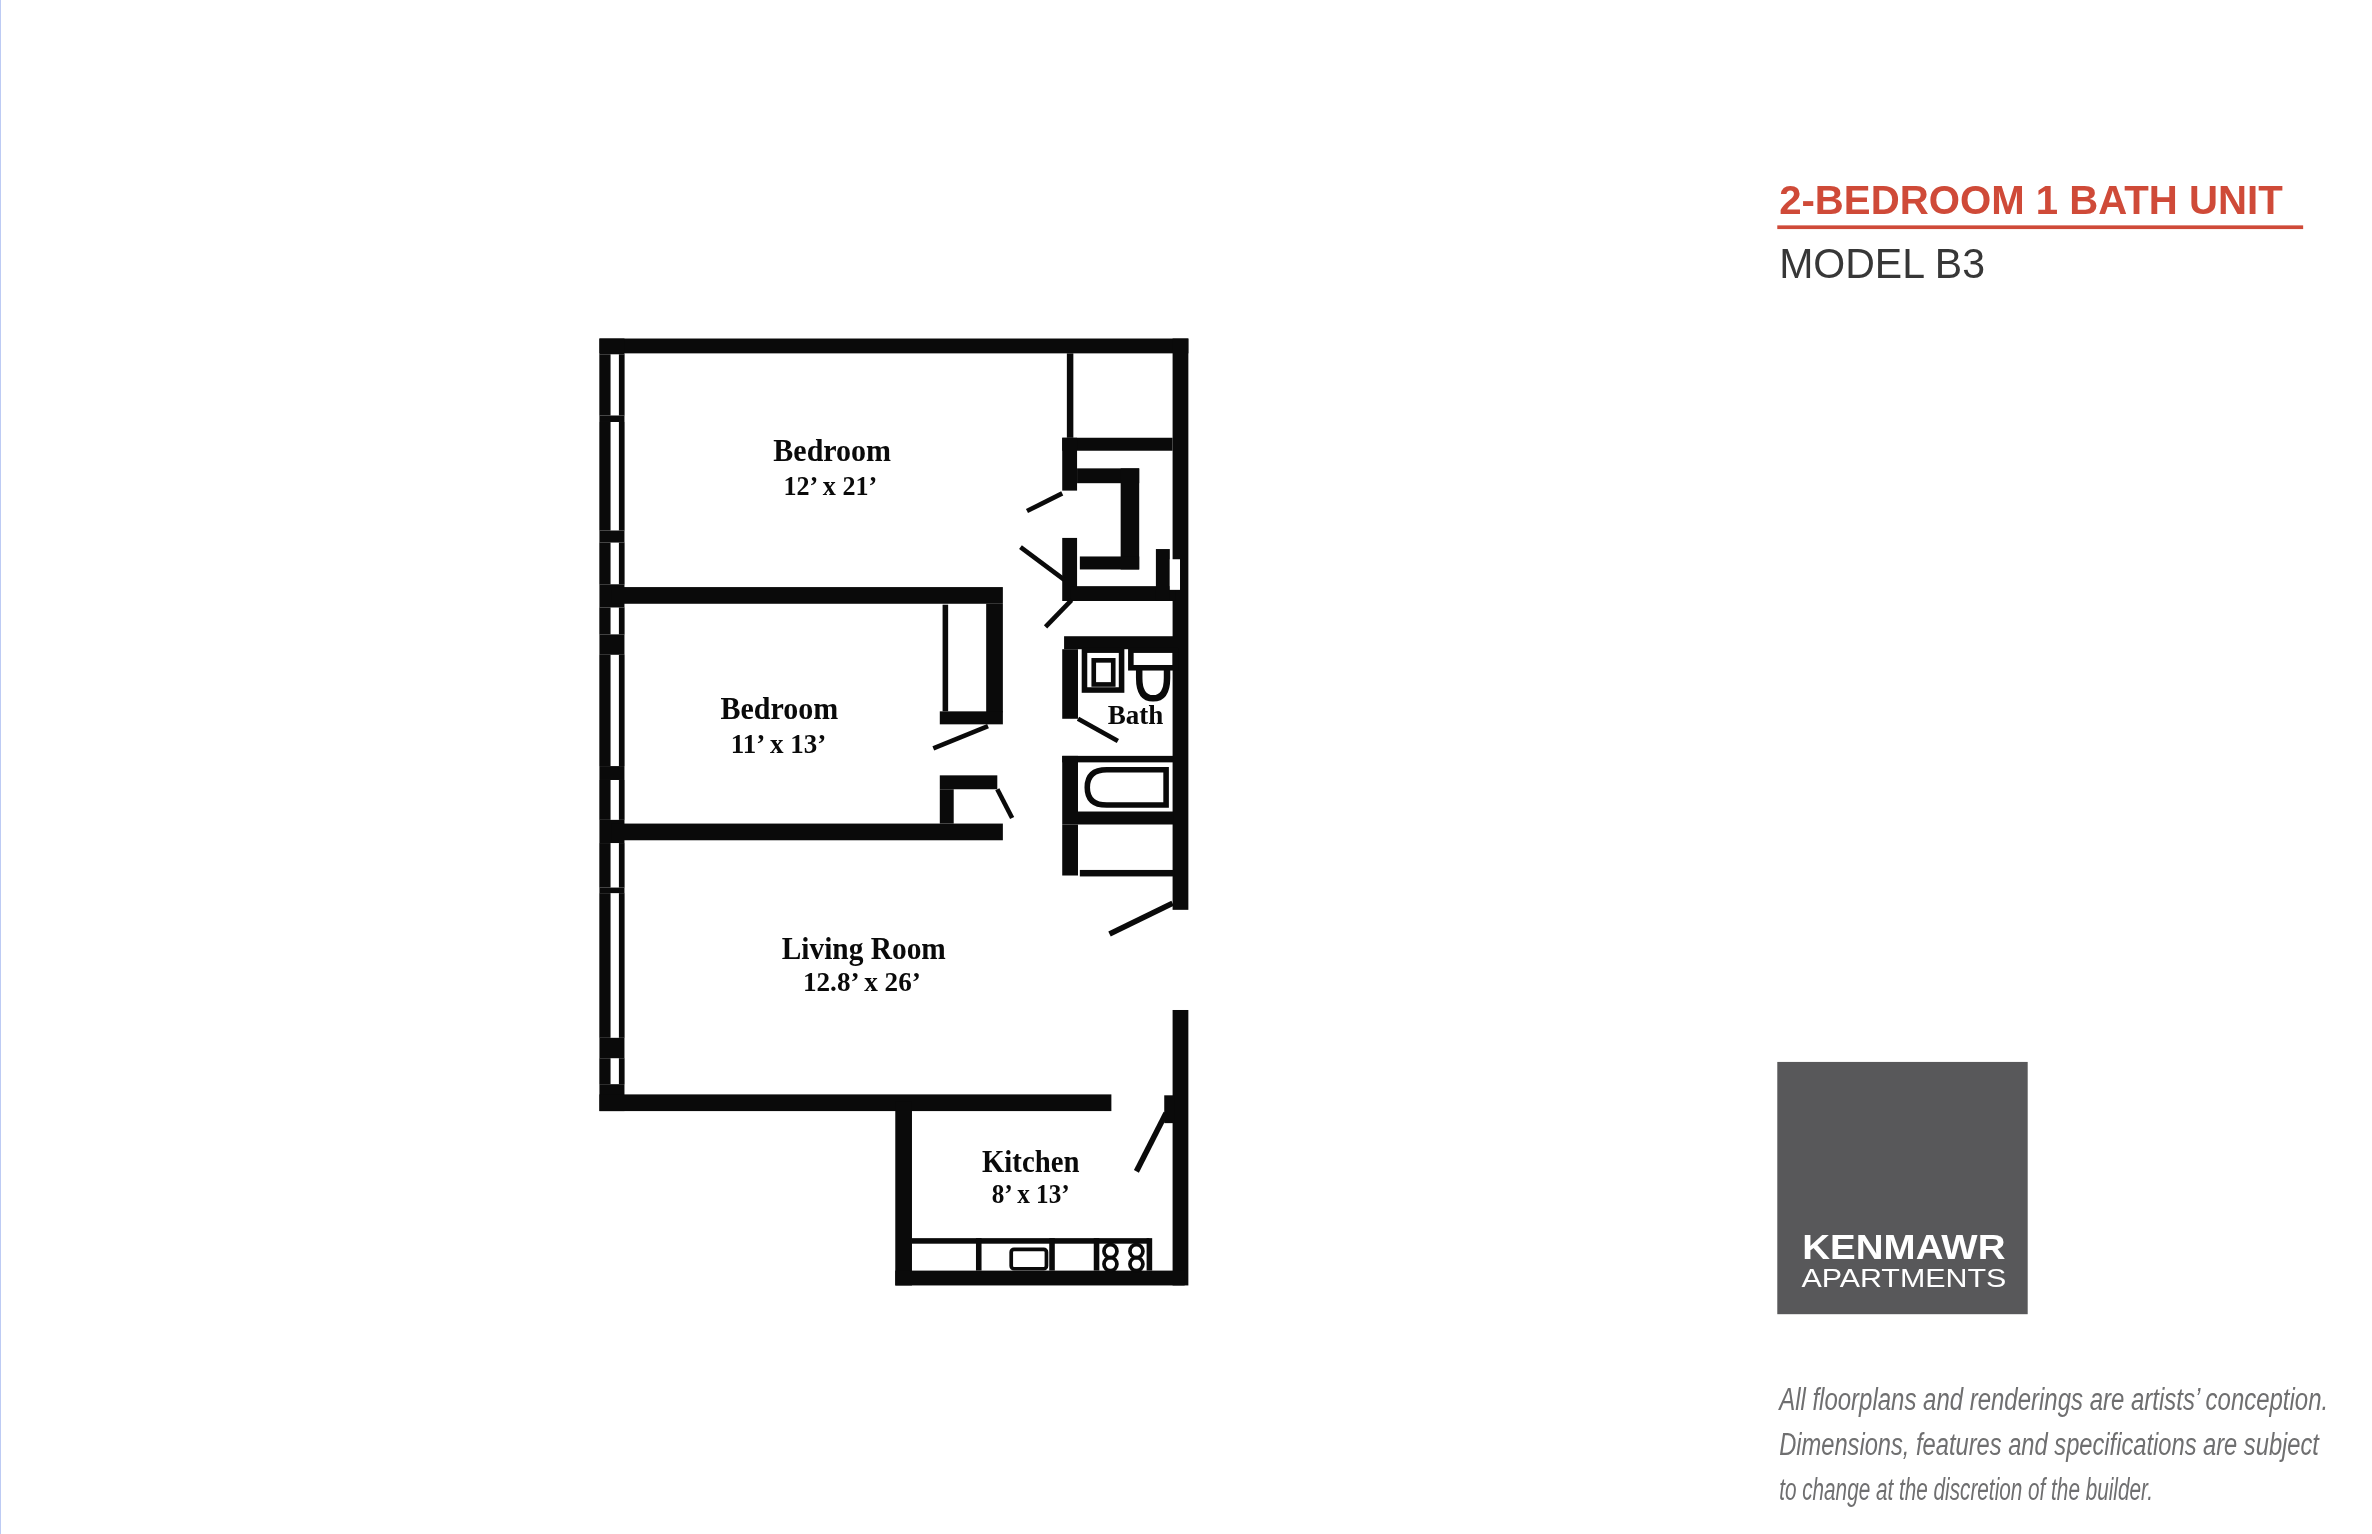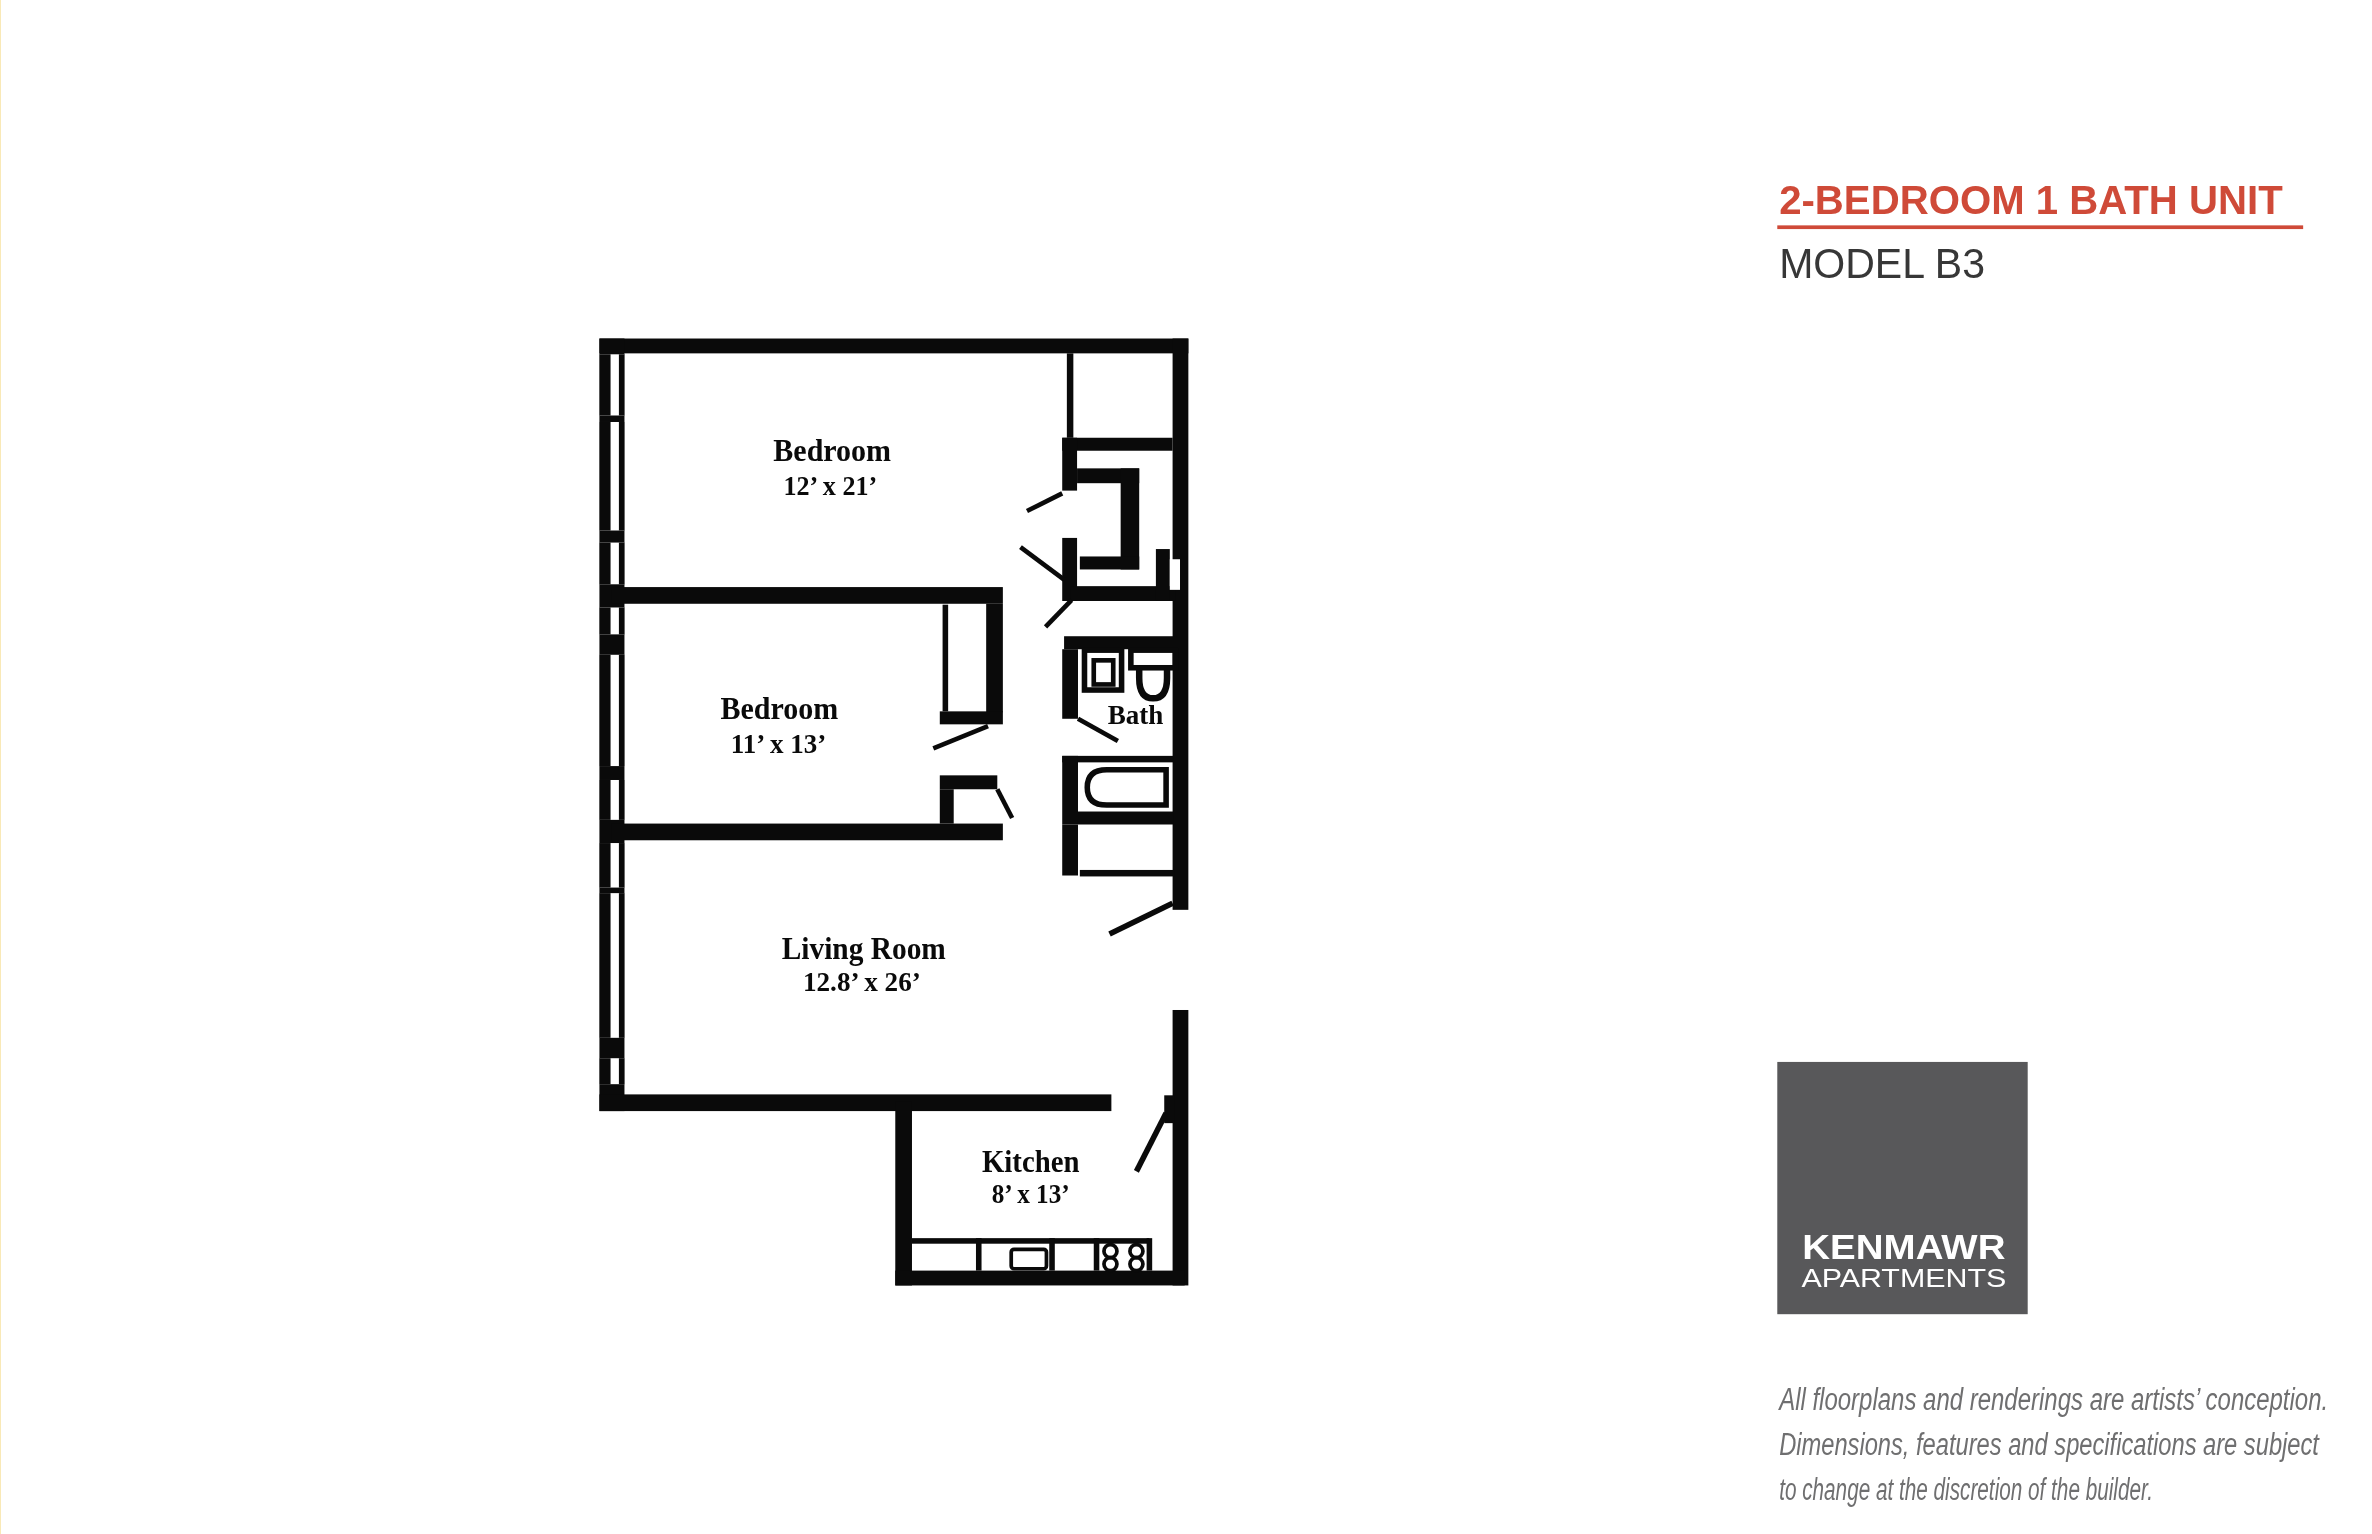--- a/index.html
+++ b/index.html
@@ -1,16 +1,16 @@
 <!DOCTYPE html>
 <html style="font-size:15px"><head>
 <meta charset="utf-8">
 <style>
   html,body{margin:0;padding:0;background:#ffffff;}
-  #page{position:relative;width:2373px;height:1534px;background:#eab308;overflow:hidden;
+  #page{position:relative;width:2373px;height:1534px;background:#1d4ed8;overflow:hidden;
         font-family:"Liberation Sans", sans-serif;}
   svg text{font-family:"Liberation Sans", sans-serif;}
   svg .serif{font-family:"Liberation Serif", serif;}
 </style>
 </head>
 <body>
 <div id="page">
 <svg width="2373" height="1534" viewBox="0 0 2558 1654" xmlns="http://www.w3.org/2000/svg">
 
 <rect x="0" y="0" width="2558" height="1654" fill="#ffffff"></rect>

